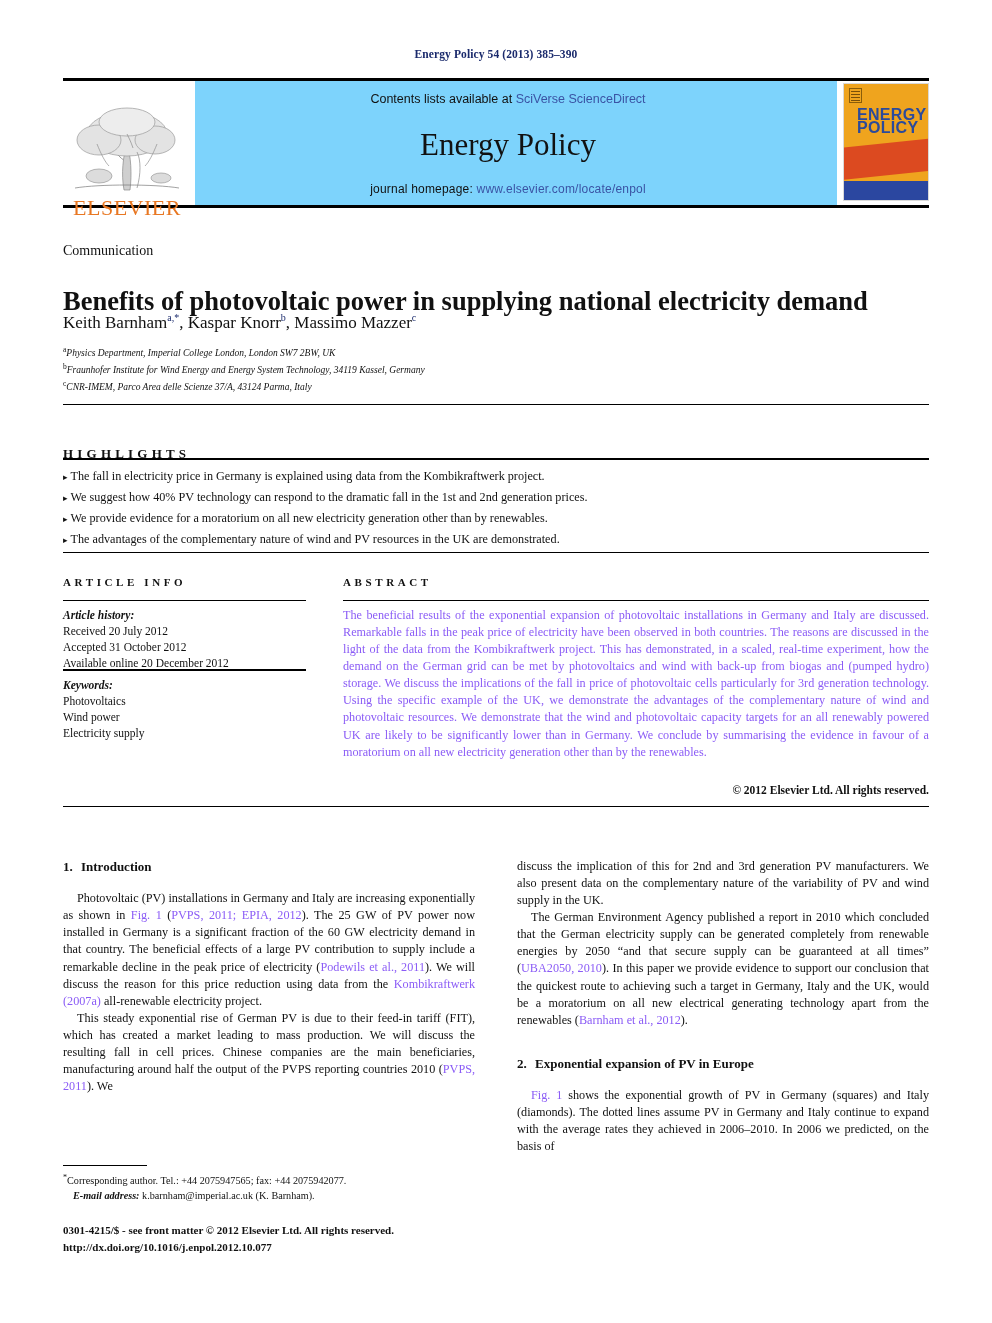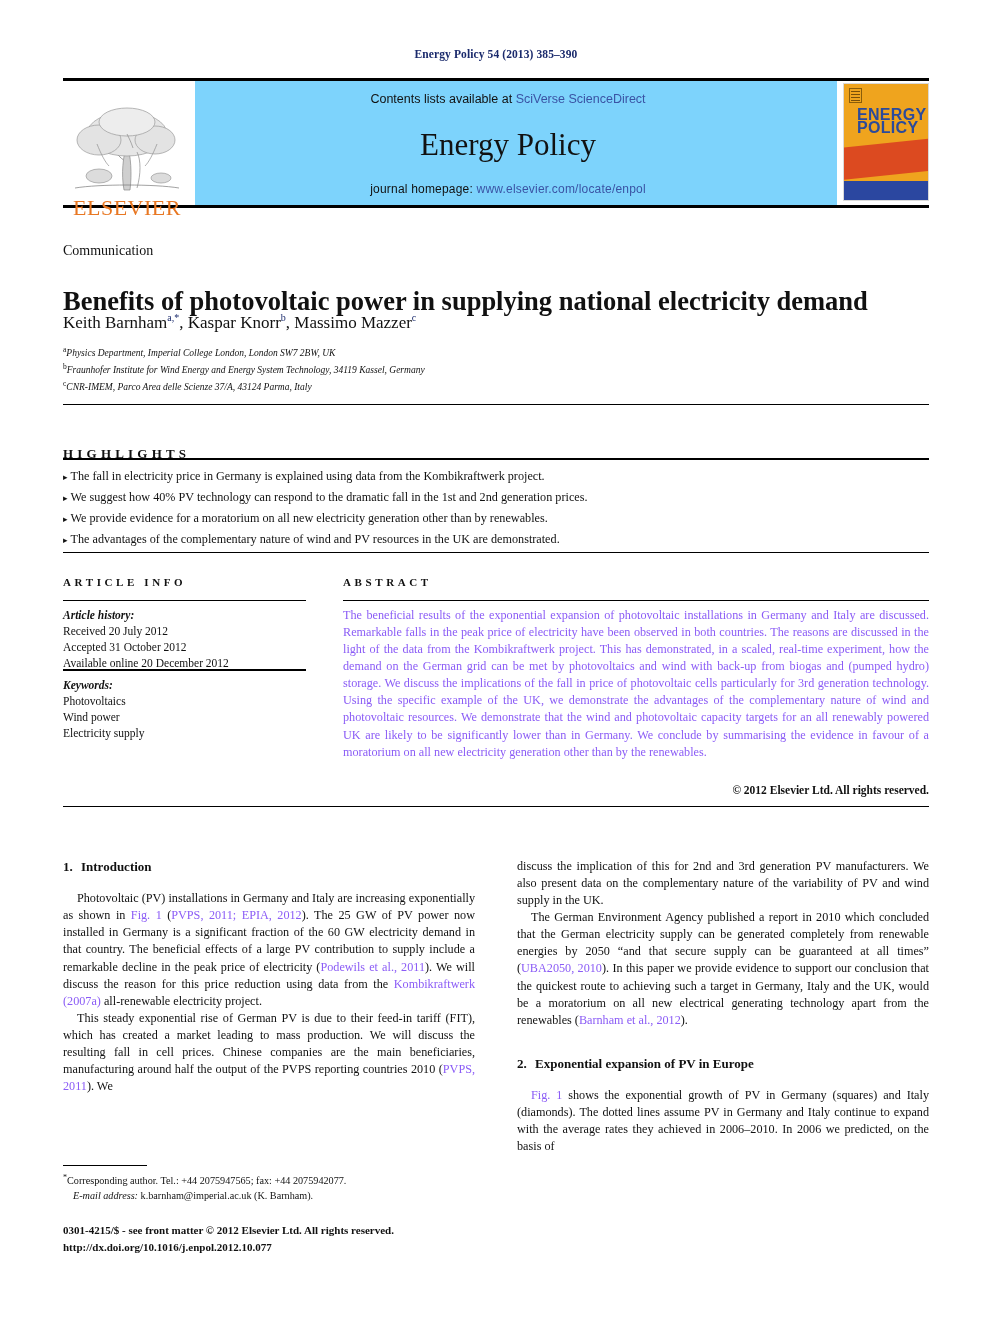--- a/index.html
+++ b/index.html
@@ -354,21 +354,21 @@
   }
   .footnote {
     position: absolute;
     left: 63px; top: 1172px;
     width: 412px;
     font-size: 10.2px;
     line-height: 1.45;
     color: #111;
   }
   .footnote .star { vertical-align: super; font-size: 8px; }
-  .footnote .em { font-style: italic; font-weight: normal; }
+  .footnote .em { font-style: italic; font-weight: bold; }
   .footnote .l2 { display:block; padding-left: 10px; }
 
   .frontmatter {
     position: absolute;
     left: 63px; top: 1222px;
     width: 500px;
     font-size: 11px;
     font-weight: bold;
     line-height: 1.5;
     color: #111;

